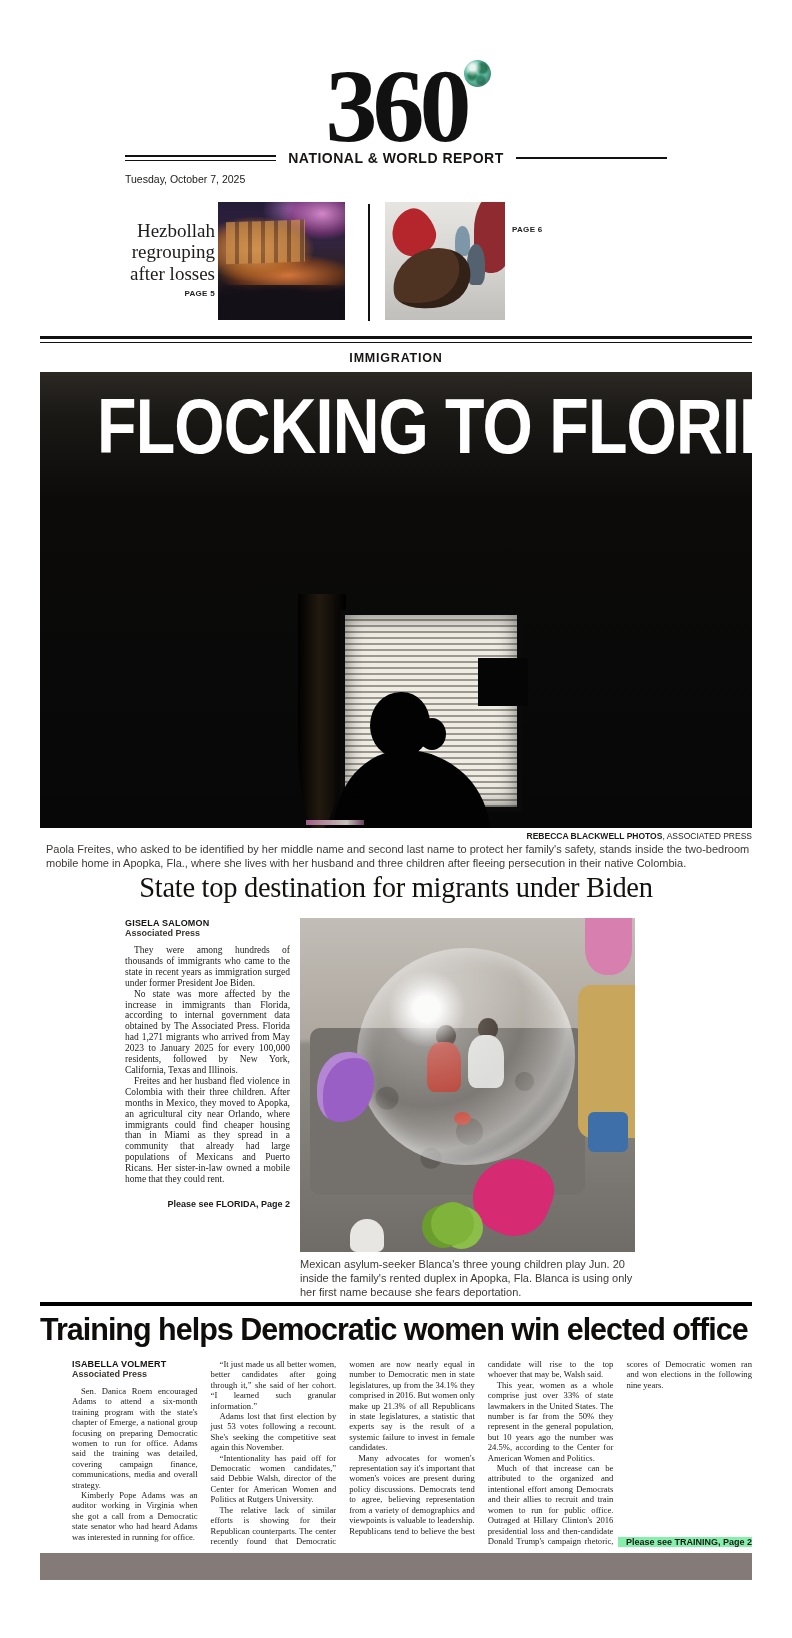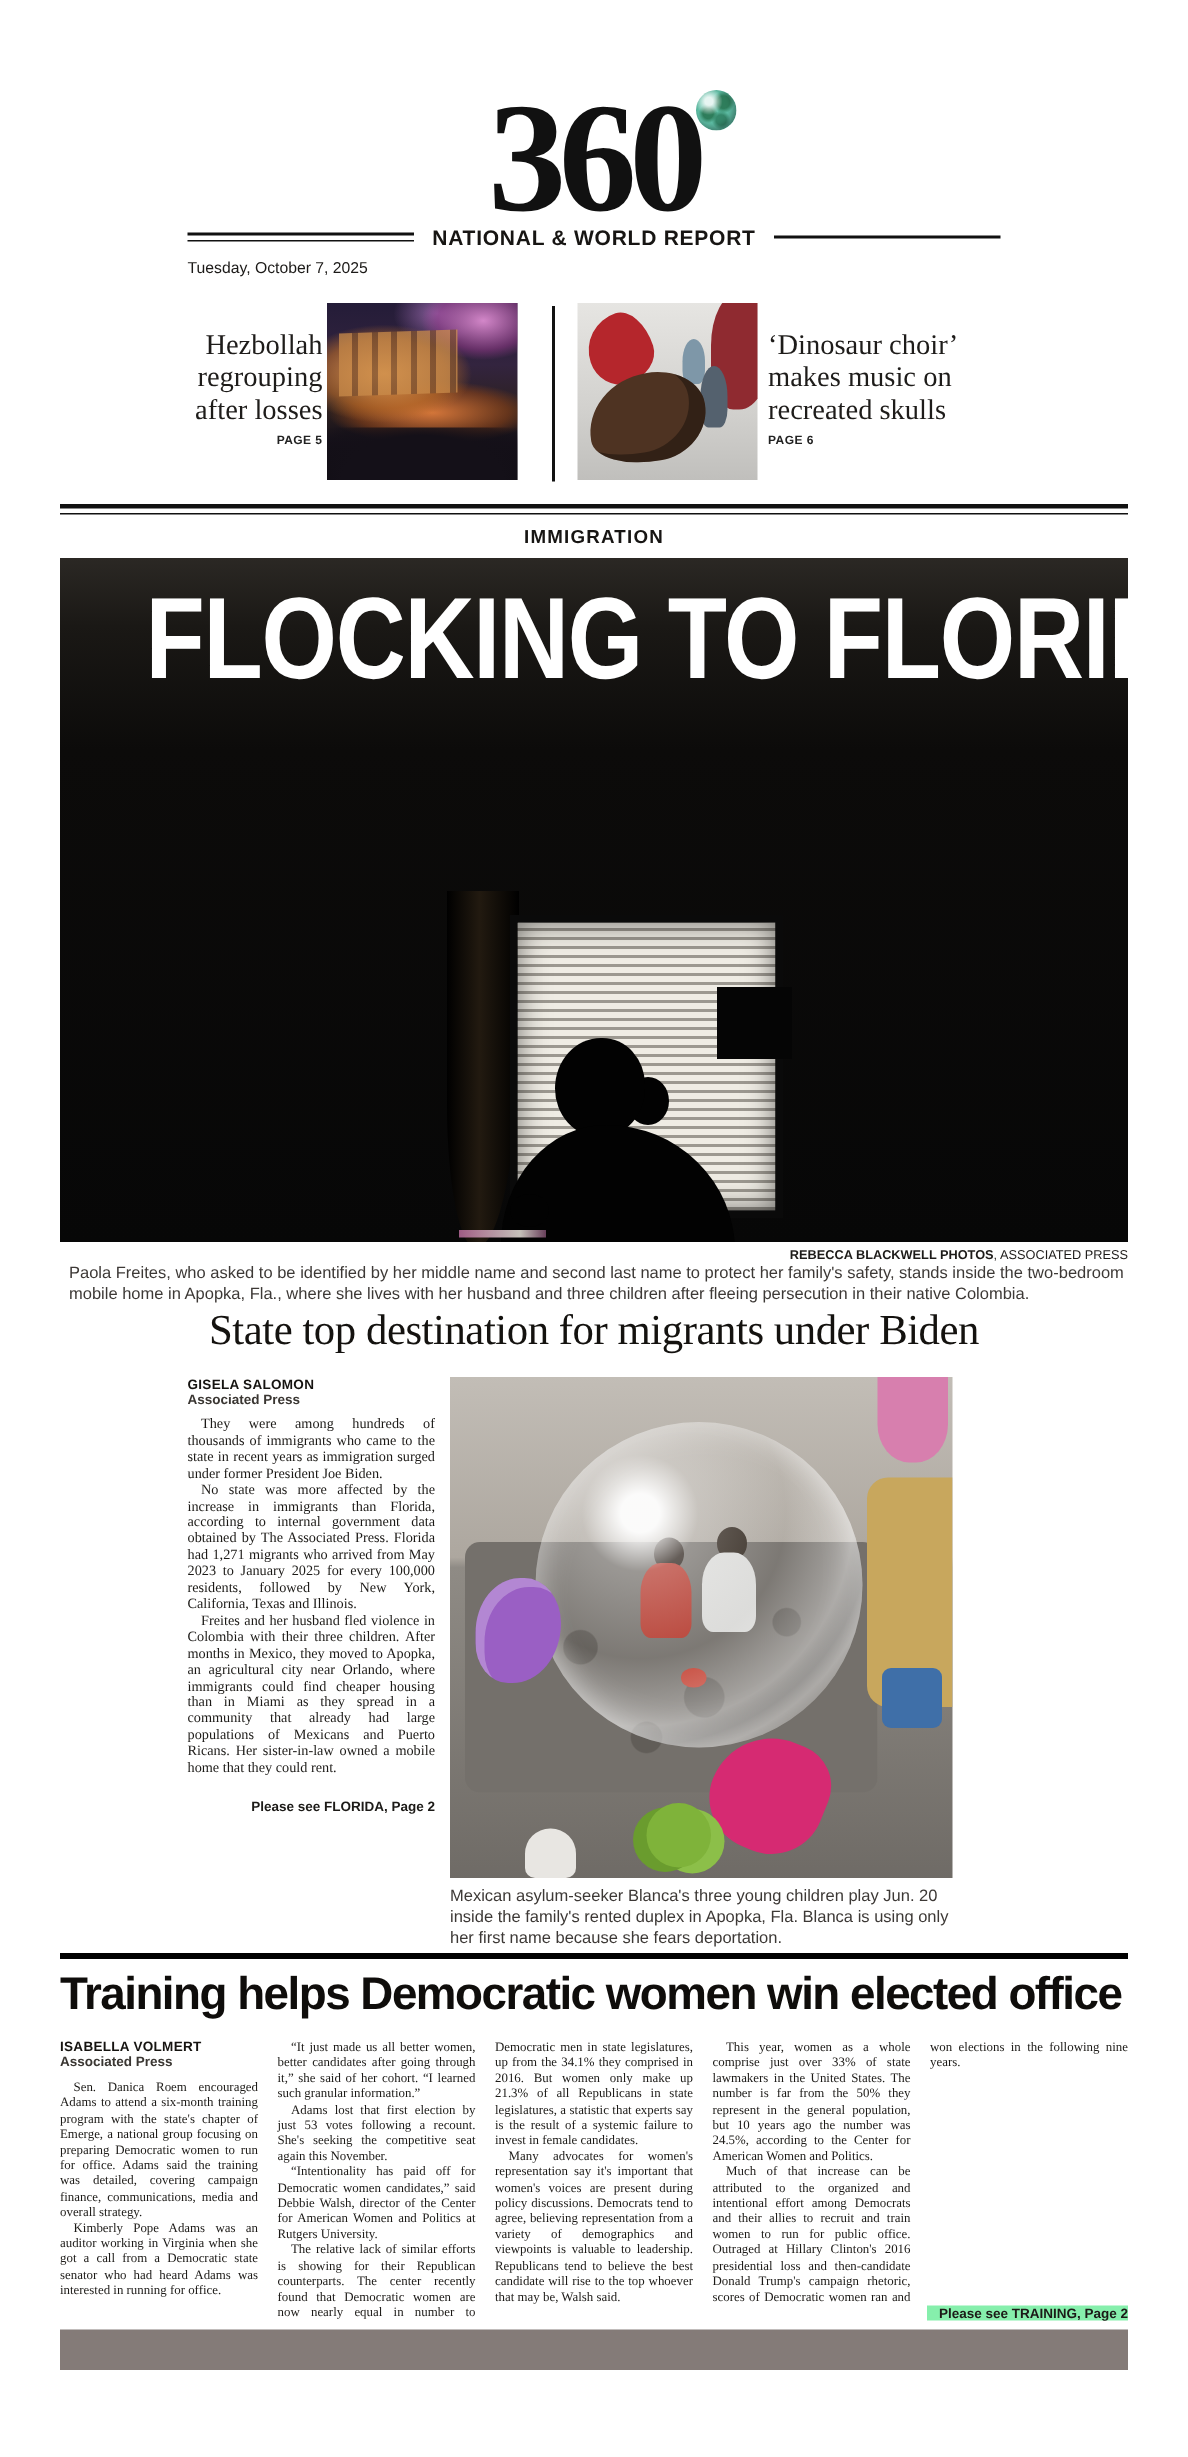--- a/index.html
+++ b/index.html
@@ -135,21 +135,21 @@
   .broccoli { position:absolute; left:39%; top:85%; width:13%; height:13%; background:#7fb33a; border-radius:50%;
               box-shadow:-9px 3px 0 #6a9c2e, 9px 4px 0 #8cbf49; }
   .cup { position:absolute; left:15%; top:90%; width:10%; height:10%; background:#e8e6e2; border-radius:50% 50% 20% 20%; }
   #inset-caption { width:335px; margin-top:6px; font-size:11px; line-height:1.25; color:#3d3936; }
 
   
   #mid-rule { position:absolute; top:1302px; left:40px; width:712px; border-top:4px solid #000; }
   #story2 { position:absolute; top:1312px; left:40px; width:712px; }
   #story2 h2 { font-family:Liberation Sans, sans-serif; font-weight:bold; font-size:30.5px;
                letter-spacing:-1px; color:#0f0d0b; margin-bottom:12px; white-space:nowrap; }
-  .s2-cols-wrap { position:relative; height:192px; }
+  .s2-cols-wrap { position:relative; height:192px;margin-left:32px; }
   .s2-cols { column-count:5; column-gap:13px; column-fill:auto; height:192px; overflow:hidden; }
   .s2-cols .body-copy p { font-size:8.6px; line-height:10.4px; }
   #jump2 { position:absolute; right:0; bottom:4px; background:#86efac; padding-left:8px; margin-top:0; }
 
   
   #bottom-bar { position:absolute; top:1553px; left:40px; width:712px; height:27px; background:#847b78; }
 </style>
 </head>
 <body>
 
@@ -179,21 +179,20 @@
   </div>
   <div id="teaser-divider"></div>
   <div class="tz-photo" id="teaser-photo-2">
     <div class="crest"></div>
     <div class="dino-right"></div>
     <div class="viewer1"></div>
     <div class="viewer2"></div>
     <div class="skull"></div>
   </div>
   <div id="teaser-right-text">
-    <div class="teaser-head">‘Dinosaur choir’ makes music on recreated skulls</div>
     <div class="page-ref">PAGE 6</div>
   </div>
 </section>
 
 <div id="top-rule"></div>
 <div id="section-label">IMMIGRATION</div>
 
 <figure id="lead-photo">
   <div id="banner-headline">FLOCKING TO FLORIDA</div>
   <div class="curtain"></div>

